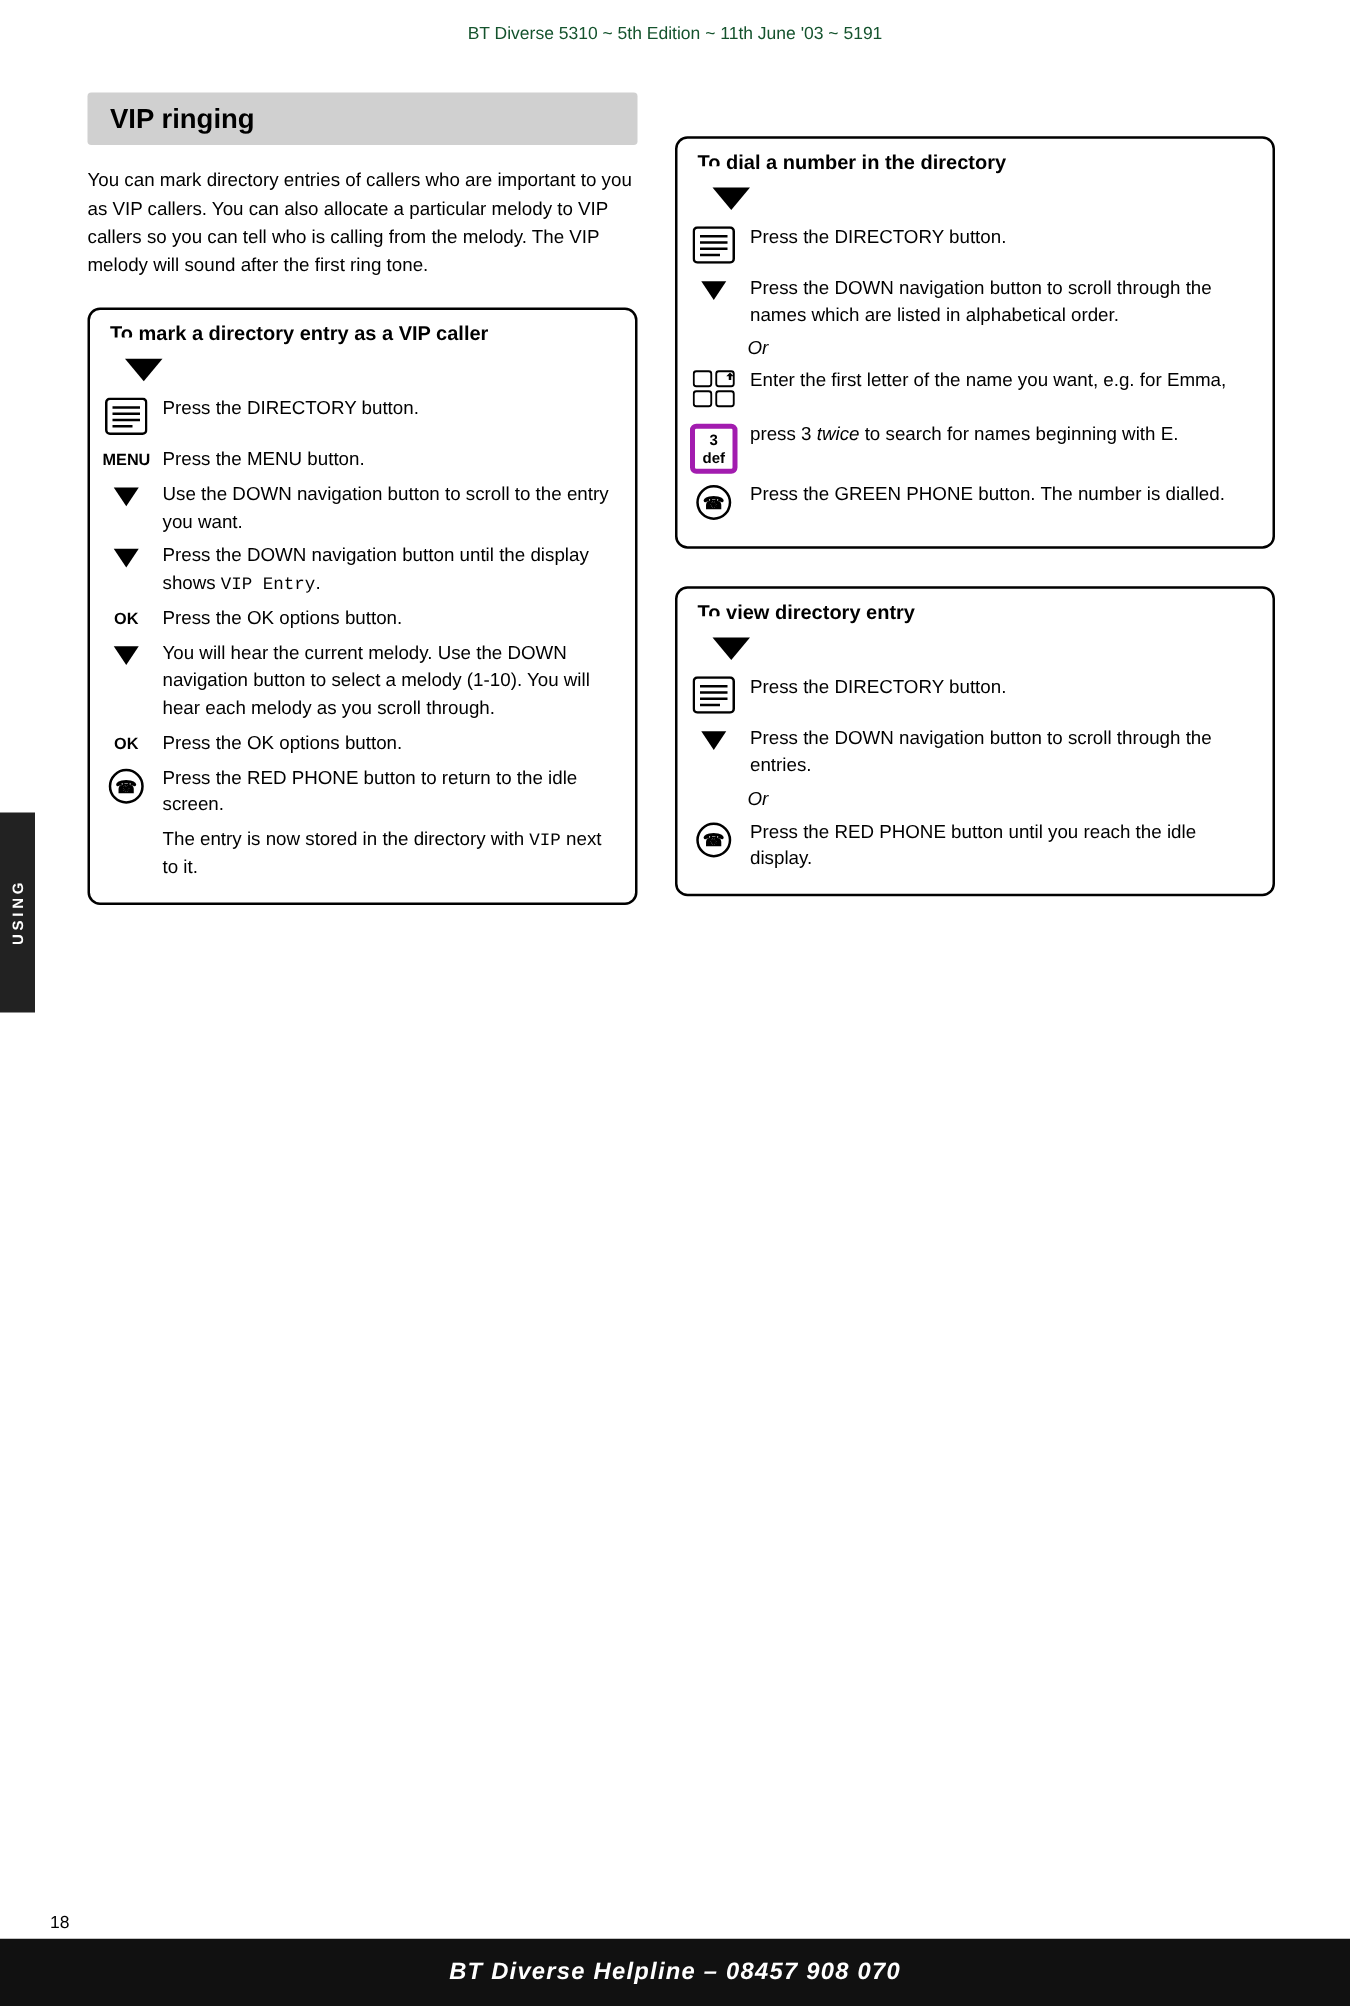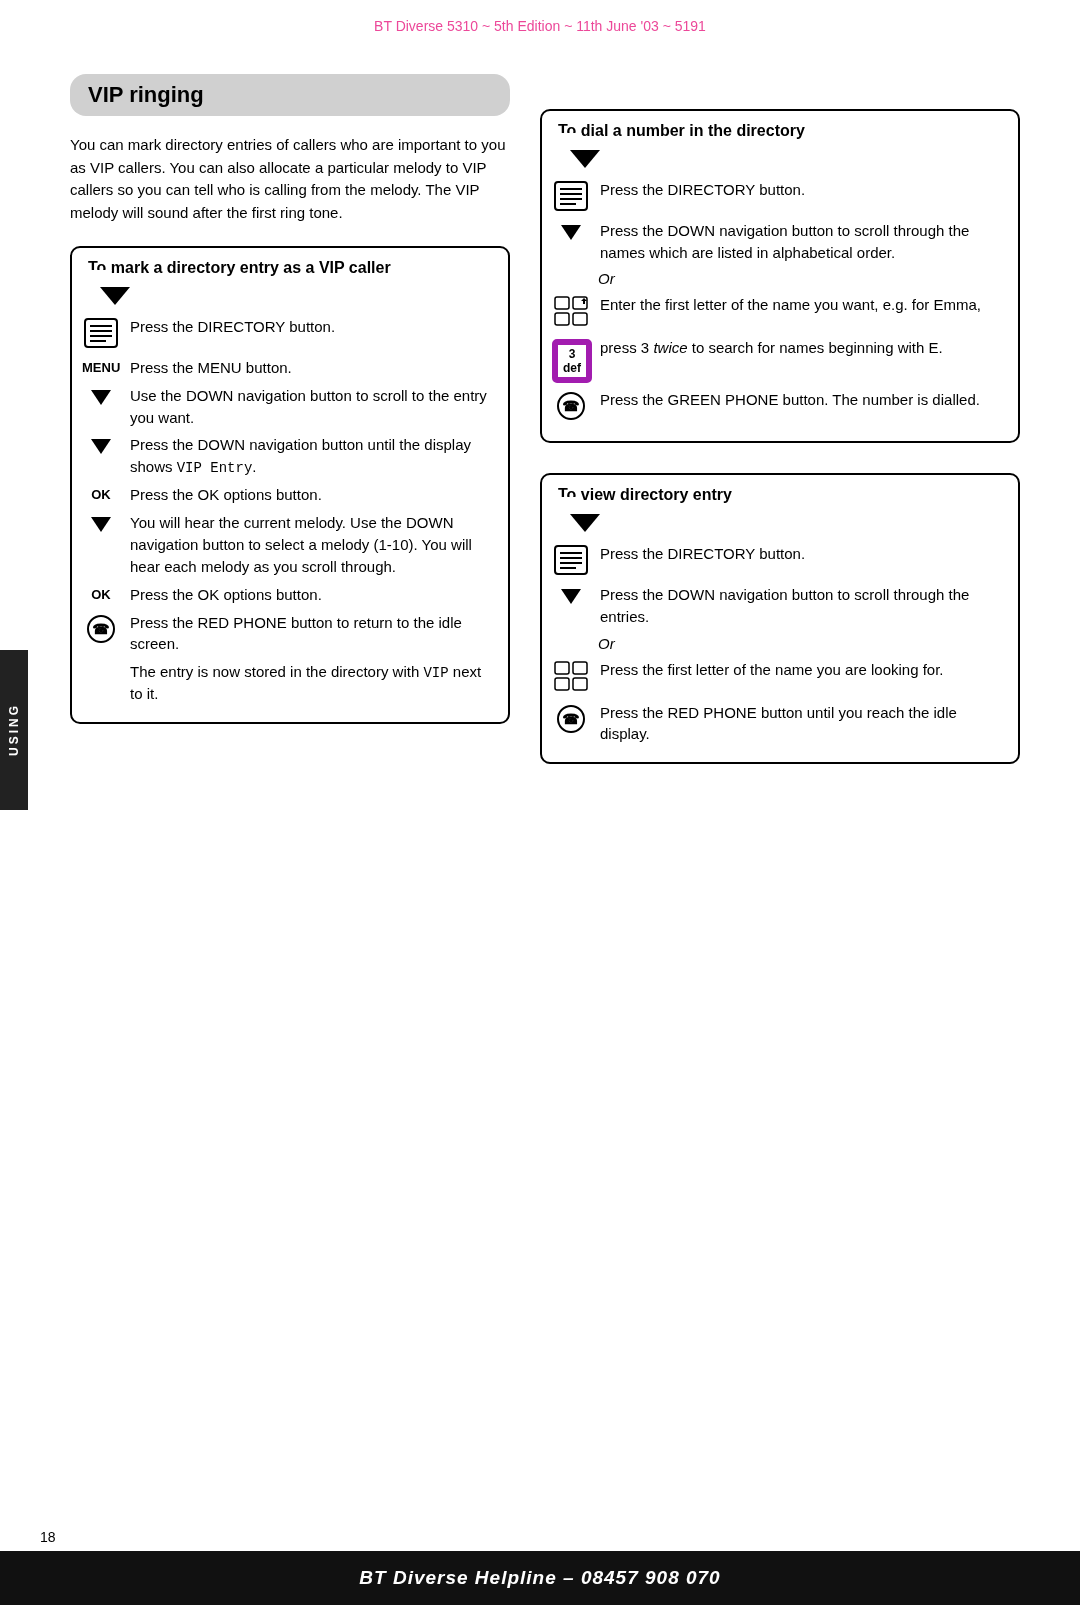--- a/index.html
+++ b/index.html
@@ -9,39 +9,39 @@
       background: #fff;
       font-family: Arial, Helvetica, sans-serif;
       font-size: 15px;
       color: #000;
       position: relative;
     }
     .page-header {
       text-align: center;
       padding: 18px 0 10px 0;
       font-size: 14px;
-      color: #ec4899;
+      color: #14532d;
     }
     .main-content {
       display: flex;
       flex-direction: row;
       padding: 30px 60px 20px 70px;
       gap: 30px;
     }
     .left-col {
       width: 440px;
       flex-shrink: 0;
     }
     .right-col {
       flex: 1;
     }
     
     .section-title {
       background: #d0d0d0;
-      border-radius: 16px;
+      border-radius: 3px;
       padding: 8px 18px;
       font-size: 22px;
       font-weight: bold;
       margin-bottom: 18px;
       display: inline-block;
       width: 100%;
     }
     .intro-text {
       font-size: 15px;
       line-height: 1.5;
@@ -252,21 +252,21 @@
             <rect x="19" y="17" width="14" height="12" rx="2" fill="white" stroke="black" stroke-width="1.5"></rect>
 
             <polygon points="28,4 34,10 30,10 30,16 26,16 26,10 22,10" fill="black" transform="scale(0.5) translate(32,0)"></polygon>
           </svg>
         </div>
         <div class="step-text">Enter the first letter of the name you want, e.g. for Emma,</div>
       </div>
 
       <div class="step-row">
         <div class="step-icon">
-          <span style="display:inline-block;border:6px solid #a21caf;border-radius:5px;padding:2px 5px;font-size:12px;font-weight:bold;background:#fff;">3 def</span>
+          <span style="display:inline-block;border:4px solid #a21caf;border-radius:5px;padding:2px 5px;font-size:12px;font-weight:bold;background:#fff;">3 def</span>
         </div>
         <div class="step-text">press <b>3</b> <i>twice</i> to search for names beginning with E.</div>
       </div>
 
       <div class="step-row">
         <div class="step-icon">
           <svg width="34" height="30" viewBox="0 0 34 30">
             <circle cx="17" cy="15" r="13" fill="white" stroke="black" stroke-width="2"></circle>
             <text x="17" y="20" text-anchor="middle" font-size="14" fill="black">☎</text>
           </svg>
@@ -300,31 +300,20 @@
 
       <div class="step-row">
         <div class="step-icon" style="padding-top:5px;">
           <div style="width:0;height:0;border-left:10px solid transparent;border-right:10px solid transparent;border-top:15px solid #000;margin:0 auto;"></div>
         </div>
         <div class="step-text">Press the <b>DOWN</b> navigation button to scroll through the entries.</div>
       </div>
 
       <div class="or-text"><i>Or</i></div>
 
-      <div class="step-row">
-        <div class="step-icon">
-          <svg width="34" height="32" viewBox="0 0 34 32">
-            <rect x="1" y="1" width="14" height="12" rx="2" fill="white" stroke="black" stroke-width="1.5"></rect>
-            <rect x="19" y="1" width="14" height="12" rx="2" fill="white" stroke="black" stroke-width="1.5"></rect>
-            <rect x="1" y="17" width="14" height="12" rx="2" fill="white" stroke="black" stroke-width="1.5"></rect>
-            <rect x="19" y="17" width="14" height="12" rx="2" fill="white" stroke="black" stroke-width="1.5"></rect>
-          </svg>
-        </div>
-        <div class="step-text">Press the first letter of the name you are looking for.</div>
-      </div>
 
       <div class="step-row">
         <div class="step-icon">
           <svg width="34" height="30" viewBox="0 0 34 30">
             <circle cx="17" cy="15" r="13" fill="white" stroke="black" stroke-width="2"></circle>
             <text x="17" y="20" text-anchor="middle" font-size="14" fill="black">☎</text>
           </svg>
         </div>
         <div class="step-text">Press the <b>RED PHONE</b> button until you reach the idle display.</div>
       </div>

